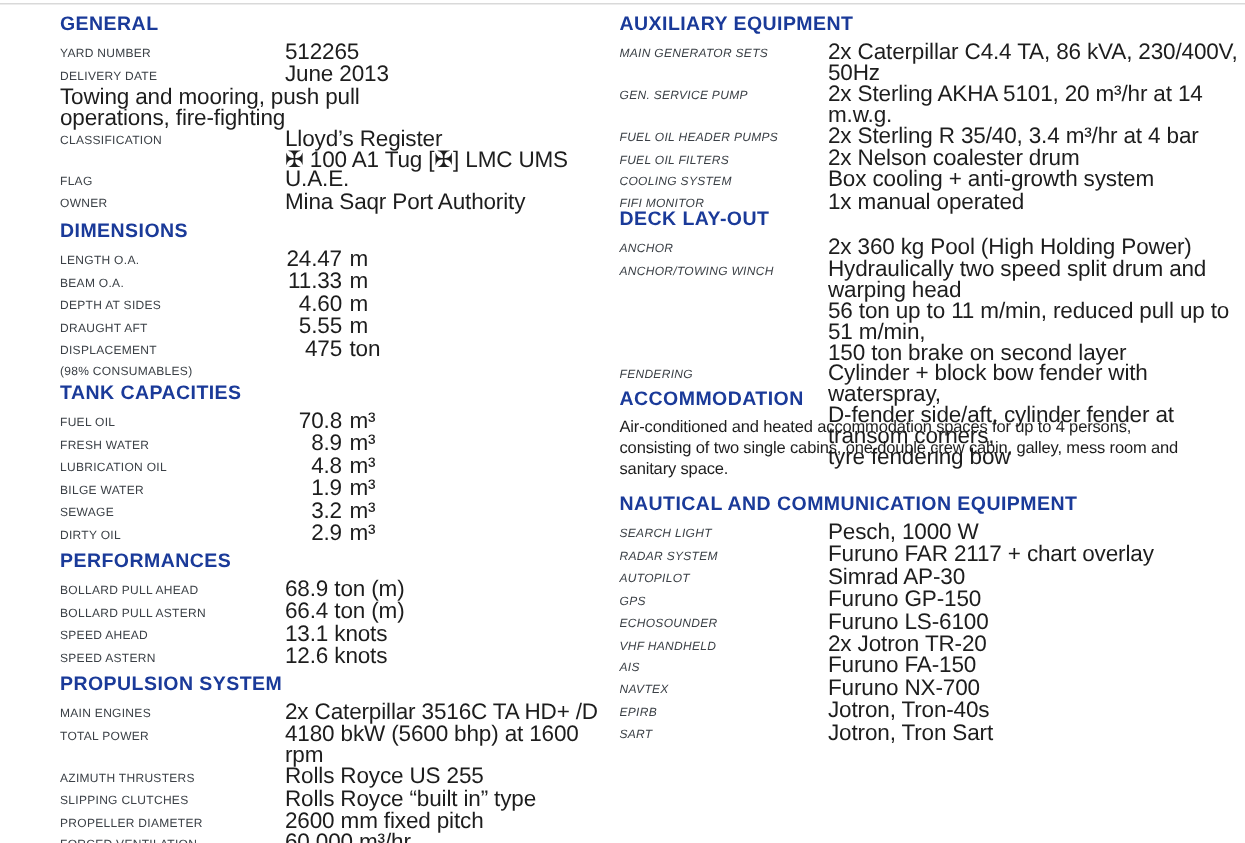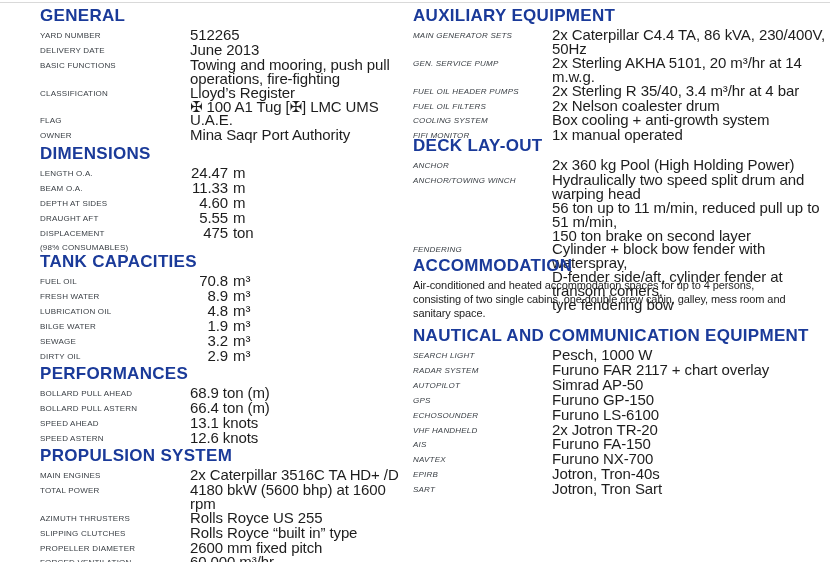--- a/index.html
+++ b/index.html
@@ -4,21 +4,21 @@
 <style>
   html,body{margin:0;padding:0;}
   body{
     width:830px;height:562px;position:relative;background:#ffffff;
     font-family:"Liberation Sans","DejaVu Sans",sans-serif;
     color:#1d1d1d;overflow:hidden;
   }
   .top-rule{position:absolute;top:2px;left:0;width:830px;height:1px;background:#d9d9d9;}
   .sec{position:absolute;}
   .sec h2{
-    margin:0 0 4px 0;font-size:17px;line-height:16px;font-weight:bold;
+    margin:0 0 4px 0;font-size:13px;line-height:16px;font-weight:bold;
     color:#1a3a99;letter-spacing:0.3px;
   }
   .row{display:flex;align-items:flex-start;}
   .lbl{
     flex:0 0 auto;font-size:8px;line-height:13.9px;padding-top:1px;
     color:#3b4046;letter-spacing:0.2px;text-transform:uppercase;
     white-space:pre-line;
   }
   .col-left .lbl{width:150px;}
   .col-right .lbl{width:139px;font-style:italic;}
@@ -54,21 +54,20 @@
     <div class="rows">
         <div class="row">
           <div class="lbl">YARD NUMBER</div>
           <div class="val">512265</div>
         </div>
         <div class="row">
           <div class="lbl">DELIVERY DATE</div>
           <div class="val">June 2013</div>
         </div>
         <div class="row">
-          <div class="lbl">BASIC FUNCTIONS</div>
           <div class="val">Towing and mooring, push pull
 operations, fire-fighting</div>
         </div>
         <div class="row">
           <div class="lbl">CLASSIFICATION</div>
           <div class="val">Lloyd’s Register
 ✠ 100 A1 Tug [✠] LMC UMS</div>
         </div>
         <div class="row">
           <div class="lbl">FLAG</div>
@@ -257,21 +256,21 @@
         <div class="row">
           <div class="lbl">SEARCH LIGHT</div>
           <div class="val">Pesch, 1000 W</div>
         </div>
         <div class="row">
           <div class="lbl">RADAR SYSTEM</div>
           <div class="val">Furuno FAR 2117 + chart overlay</div>
         </div>
         <div class="row">
           <div class="lbl">AUTOPILOT</div>
-          <div class="val">Simrad AP-50</div>
+          <div class="val">Simrad AP-30</div>
         </div>
         <div class="row">
           <div class="lbl">GPS</div>
           <div class="val">Furuno GP-150</div>
         </div>
         <div class="row">
           <div class="lbl">ECHOSOUNDER</div>
           <div class="val">Furuno LS-6100</div>
         </div>
         <div class="row">

